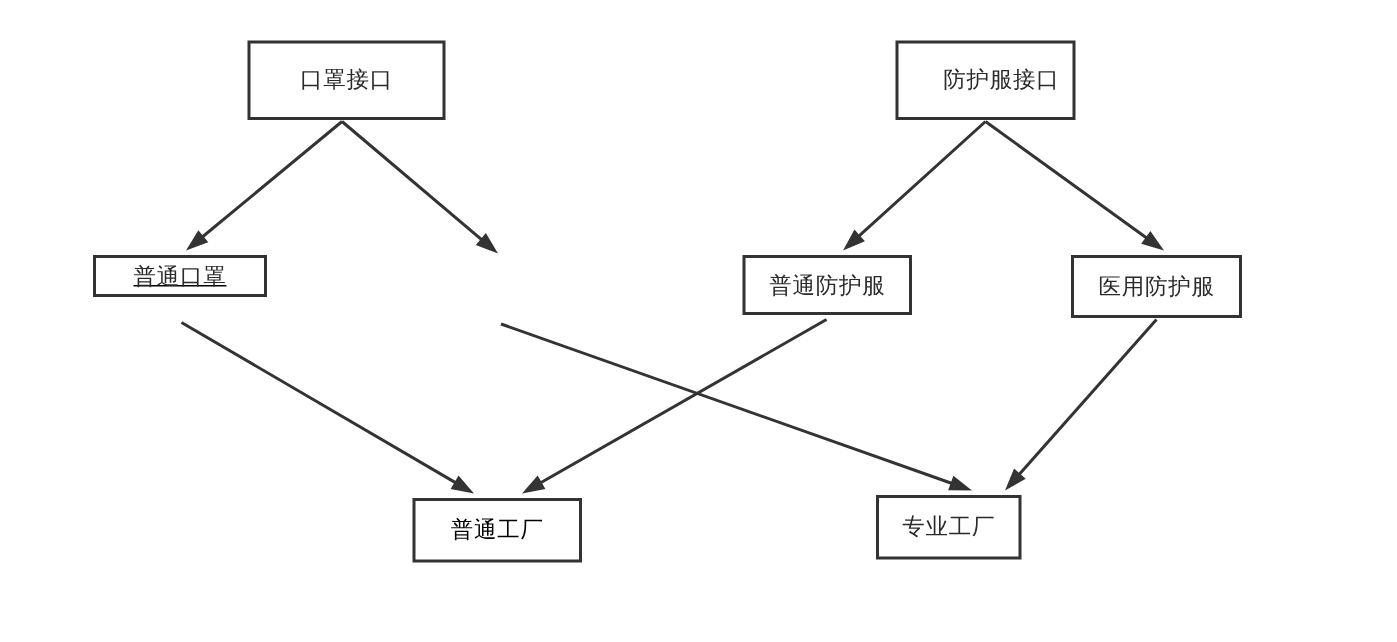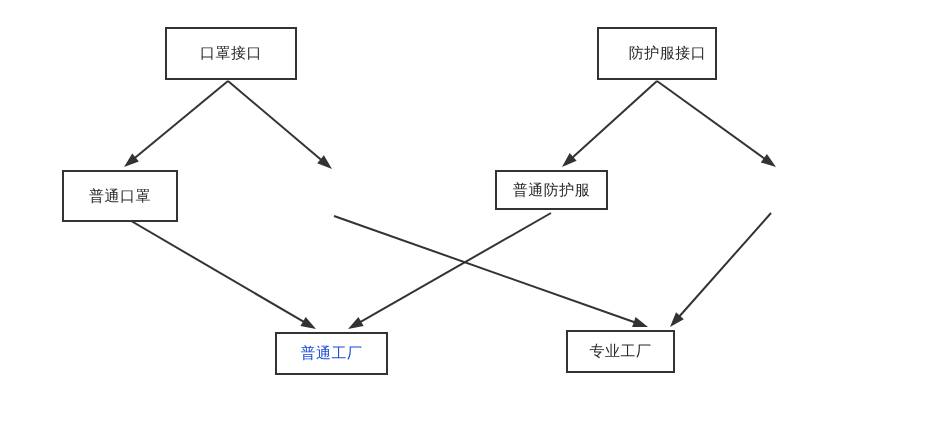--- a/index.html
+++ b/index.html
@@ -83,31 +83,34 @@
     </svg>
 
   <div class="node-box" id="node-mask-interface" style="left: 165px; top: 27px; width: 132px; height: 53px; border-color: rgb(51, 51, 51);">
     <span class="node-label" style="color: rgb(42, 42, 42);">口罩接口</span>
   </div>
 
   <div class="node-box" id="node-suit-interface" style="left: 597px; top: 27px; width: 120px; height: 53px; border-color: rgb(51, 51, 51);">
     <span class="node-label" style="color: rgb(42, 42, 42); margin-left: 21px;">防护服接口</span>
   </div>
 
-  <div class="node-box" id="node-normal-mask" style="left: 62px; top: 170px; width: 116px; height: 52px; border-color: rgb(51, 51, 51);">
+  <div class="node-box" id="node-normal-mask" style="left: 62px; top: 170px; width: 116px; height: 28px; border-color: rgb(51, 51, 51); text-decoration: underline;">
     <span class="node-label" style="color: rgb(42, 42, 42);">普通口罩</span>
   </div>
 
 
   <div class="node-box" id="node-normal-suit" style="left: 495px; top: 170px; width: 113px; height: 40px; border-color: rgb(51, 51, 51);">
     <span class="node-label" style="color: rgb(42, 42, 42);">普通防护服</span>
   </div>
 
+  <div class="node-box" id="node-medical-suit" style="left: 714px; top: 170px; width: 114px; height: 42px; border-color: rgb(51, 51, 51);">
+    <span class="node-label" style="color: rgb(42, 42, 42);">医用防护服</span>
+  </div>
 
   <div class="node-box" id="node-normal-factory" style="left: 275px; top: 332px; width: 113px; height: 43px; border-color: rgb(51, 51, 51);">
-    <span class="node-label" style="color: #1d4ed8;">普通工厂</span>
+    <span class="node-label" style="color: #000000;">普通工厂</span>
   </div>
 
-  <div class="node-box" id="node-special-factory" style="left: 566px; top: 330px; width: 109px; height: 43px; border-color: rgb(51, 51, 51);">
+  <div class="node-box" id="node-special-factory" style="left: 584px; top: 330px; width: 97px; height: 43px; border-color: rgb(51, 51, 51);">
     <span class="node-label" style="color: rgb(42, 42, 42);">专业工厂</span>
   </div>
 
 </div>
 
 </body></html>

